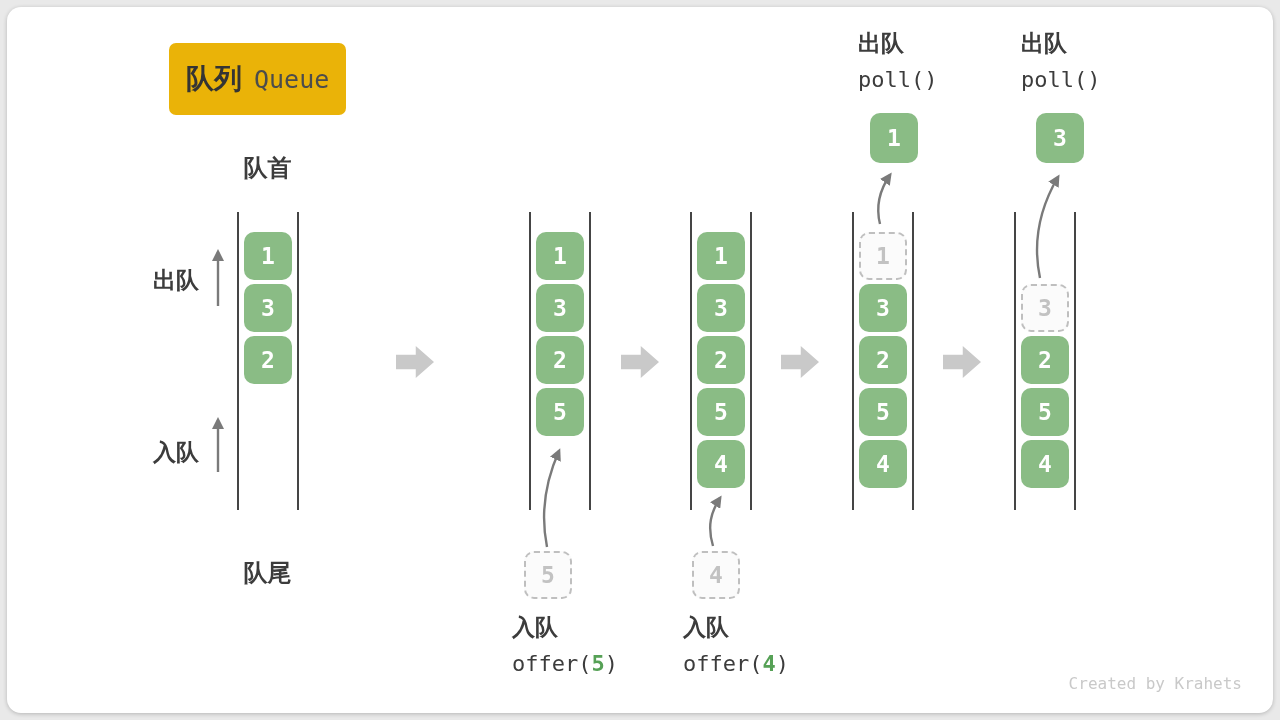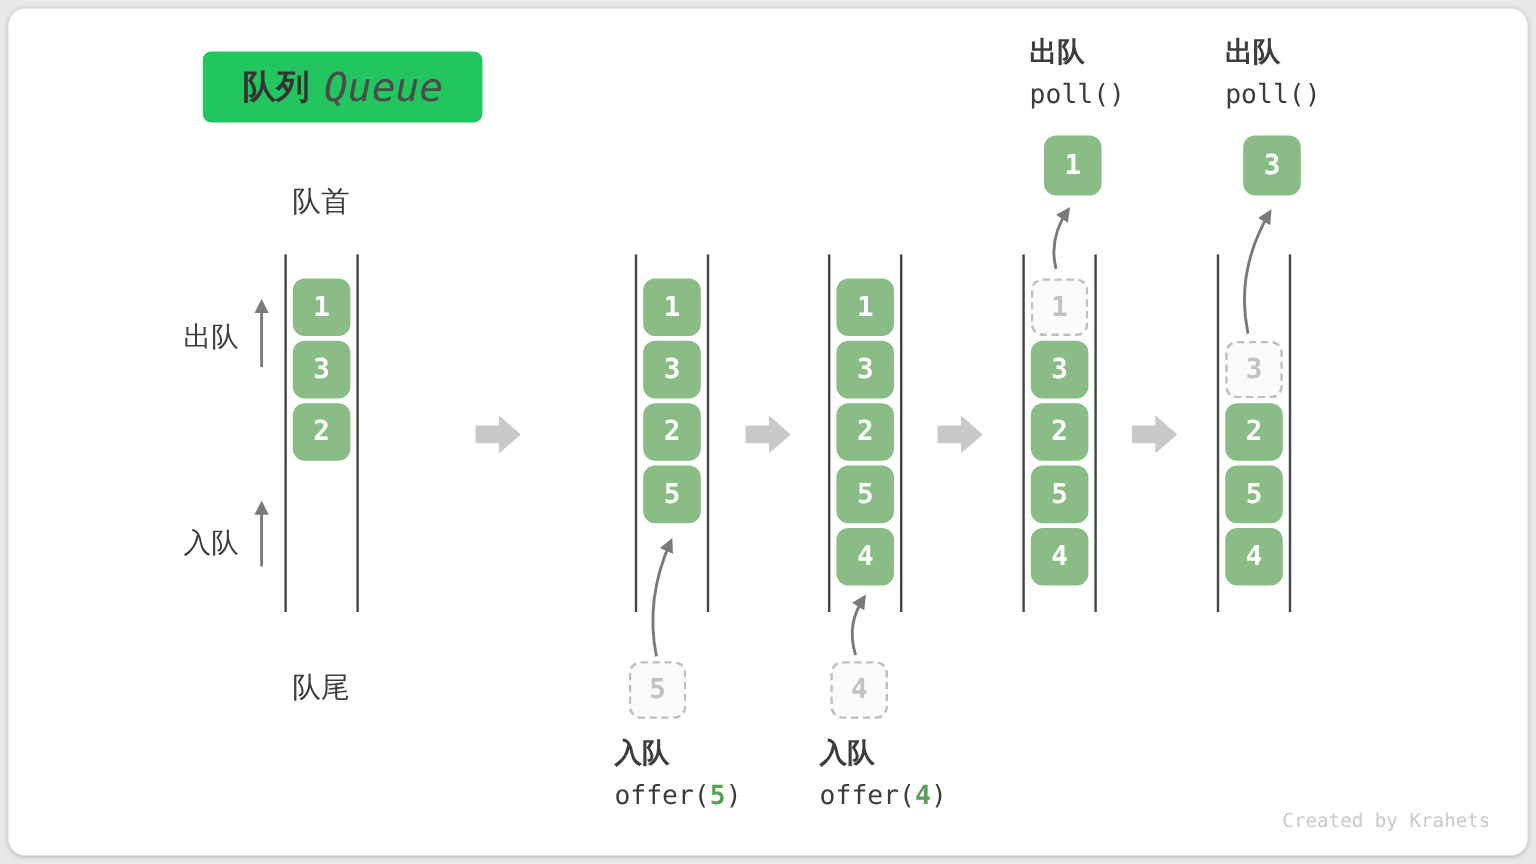--- a/index.html
+++ b/index.html
@@ -10,29 +10,29 @@
   }
   #card {
     position: absolute; left: 7px; top: 7px; right: 7px; bottom: 7px;
     background: #ffffff; border-radius: 14px;
     box-shadow: 0 1px 4px rgba(0,0,0,0.22);
   }
   .abs { position: absolute; }
 
   
   #badge {
-    position: absolute; left: 169px; top: 43px; height: 59px;
-    background: #22c55e; border-radius: 7px;
-    display: flex; align-items: center; padding: 0 33px; gap: 12px;
+    position: absolute; left: 169px; top: 43px; height: 72px;
+    background: #eab308; border-radius: 7px;
+    display: flex; align-items: center; padding: 0 17px; gap: 12px;
   }
   #badge .zh { font-size: 28px; font-weight: 700; color: #343434; }
-  #badge .en { font-size: 33px; font-family: "DejaVu Sans Mono", monospace; color: #4c4c4c; font-style: italic; }
+  #badge .en { font-size: 25px; font-family: "DejaVu Sans Mono", monospace; color: #4c4c4c; }
 
   
-  .cjk-label { font-weight: 400; font-size: 23px; color: #3c3c3c; white-space: nowrap; }
+  .cjk-label { font-weight: 700; font-size: 23px; color: #3c3c3c; white-space: nowrap; }
   #front-label, #rear-label { width: 61px; text-align: center; font-size: 24px; }
 
   
   .qline { position: absolute; width: 2px; background: #454545; top: 212px; height: 298px; }
 
   
   .qbox {
     position: absolute; width: 48px; height: 48px; border-radius: 10px;
     display: flex; align-items: center; justify-content: center;
     color: #ffffff; font-size: 23px; font-weight: 700;

